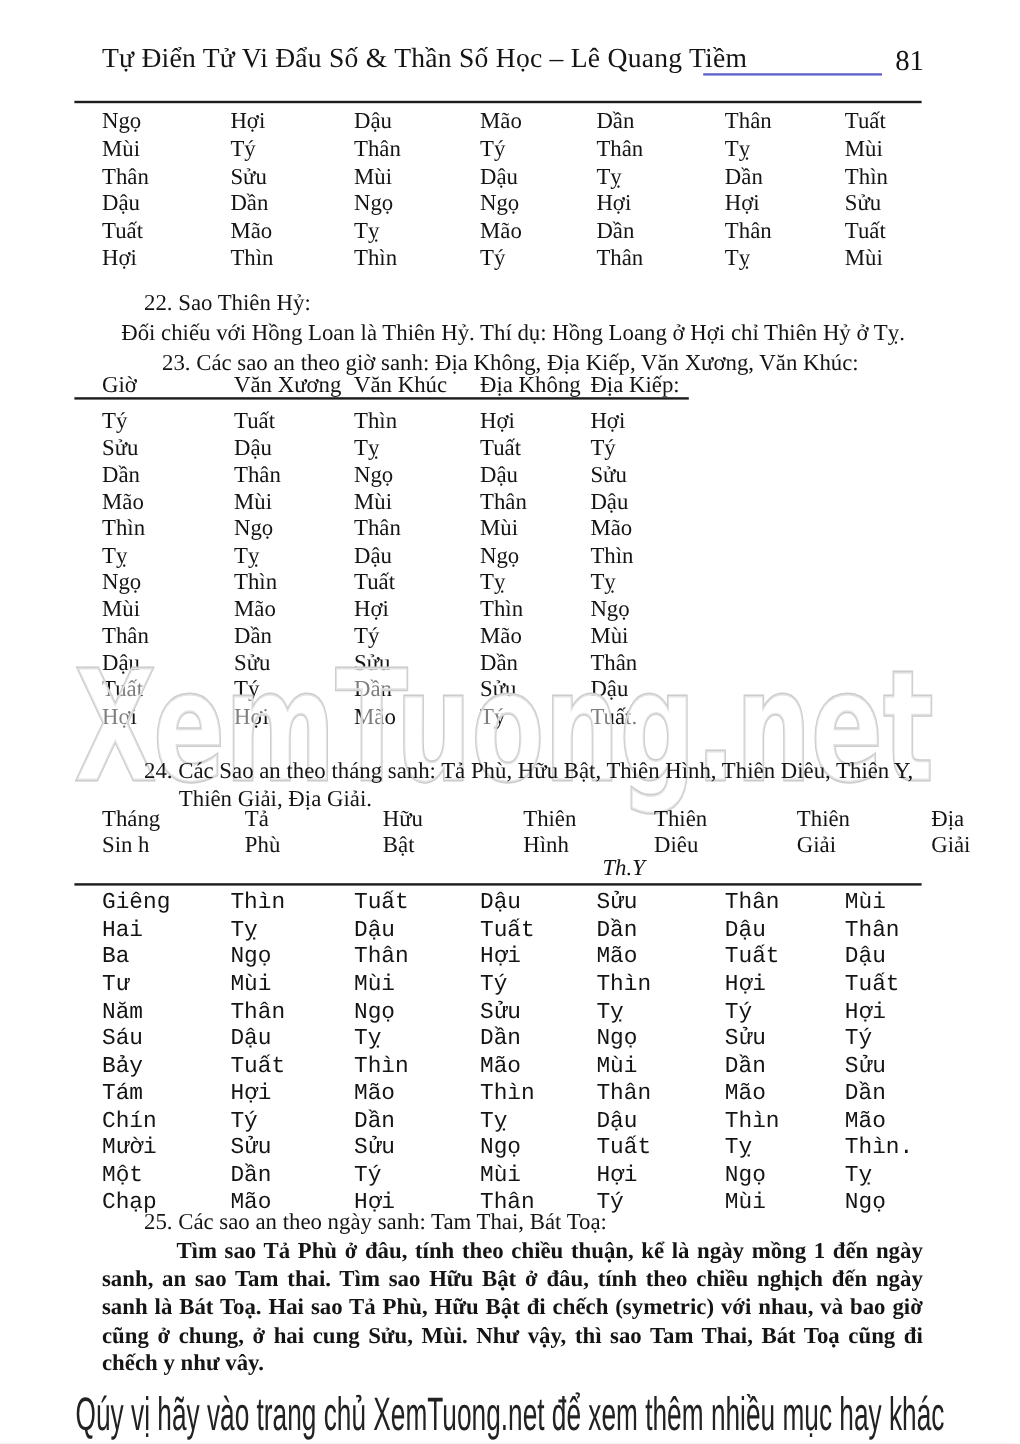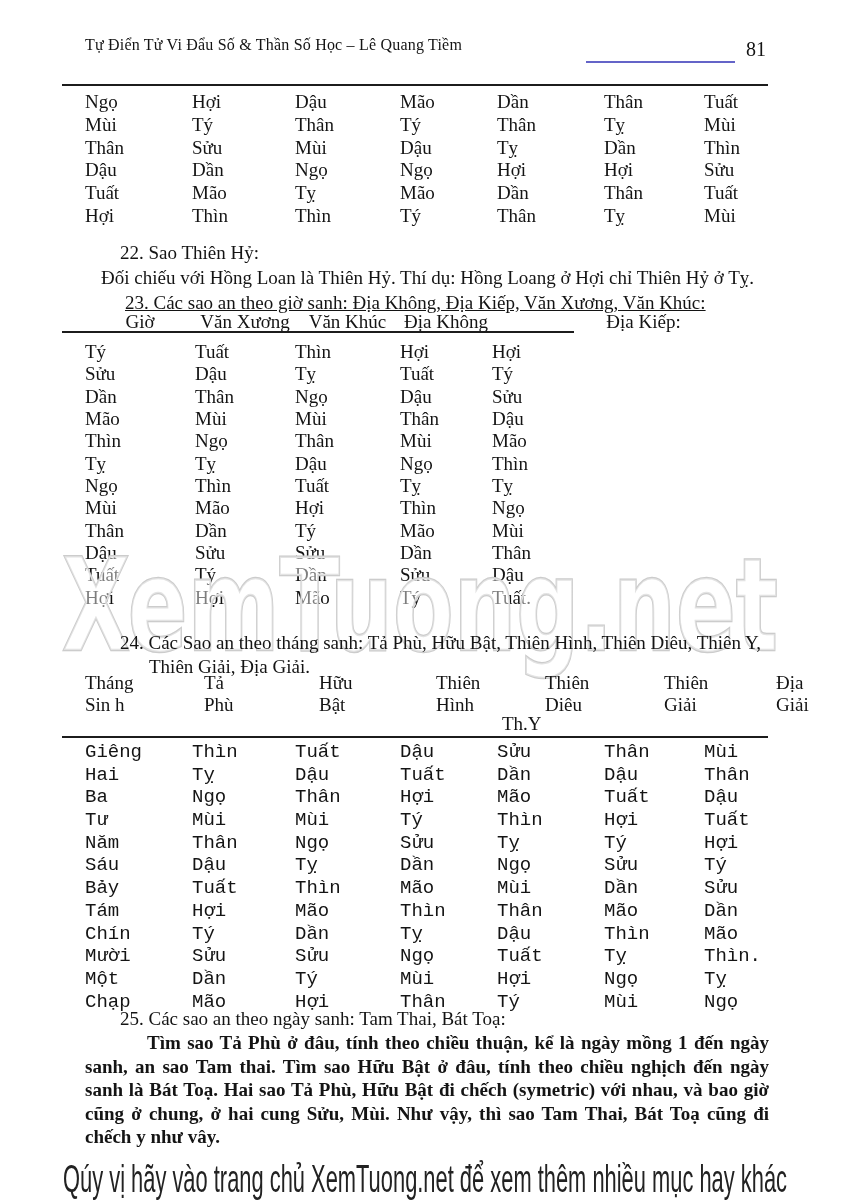--- a/index.html
+++ b/index.html
@@ -6,30 +6,30 @@
   .page{
     position:relative;width:850px;height:1203px;margin:0 auto;
     background:#ffffff;overflow:hidden;
     font-family:"Liberation Serif","DejaVu Serif",serif;
     font-size:19px;color:#141414;
   }
   .abs{position:absolute;}
   .rule{position:absolute;height:2px;background:#1c1c1c;}
   .thinrule{position:absolute;height:1.5px;background:#1c1c1c;}
   .bluerule{position:absolute;height:2px;}
-  .title{font-size:16px;letter-spacing:.2px;white-space:nowrap;}
-  .pagenum{font-size:20px;}
+  .title{font-size:23px;letter-spacing:.2px;white-space:nowrap;}
+  .pagenum{font-size:24px;}
   .heading{white-space:nowrap;}
   
   .t7 .trow{display:grid;grid-template-columns:107px 103px 105px 97px 107px 100px 1fr;}
   .t5 .trow{display:grid;grid-template-columns:110px 100px 105px 92px 1fr;}
   .tbl1 .trow{line-height:22.8px;height:22.8px;}
   .tbl2 .trow{line-height:22.35px;height:22.35px;}
   .tbl3 .trow{line-height:22.7px;height:22.7px;font-family:Liberation Mono, monospace;}
-  .thead .trow{line-height:22px;height:22px;text-align:center;}
+  .thead .trow{line-height:22px;height:22px;}
   .t3head .trow{line-height:21.5px;height:21.5px;gap:12px;}
   .tcell{white-space:nowrap;overflow:visible;}
   .para{
     width:684px;line-height:23.6px;text-align:justify;font-weight:bold;
   }
   .para p{margin:0;text-indent:62px;}
   .wm text{
     font-family:"DejaVu Sans","Liberation Sans",sans-serif;
     font-weight:bold;
   }
@@ -98,21 +98,21 @@
         <div class="tcell">Tý</div>
         <div class="tcell">Thân</div>
         <div class="tcell">Tỵ</div>
         <div class="tcell">Mùi</div>
       </div>
     </div>
 
   <div class="abs heading" style="top:242px;left:120px;">22. Sao Thiên Hỷ:</div>
   <div class="abs heading" style="top:267px;left:101px;">Đối chiếu với Hồng Loan là Thiên Hỷ. Thí dụ: Hồng Loang ở Hợi chỉ Thiên Hỷ ở Tỵ.</div>
 
-  <div class="abs heading" style="top:292px;left:125px;text-decoration:underline;">23. Các sao an theo giờ sanh: Địa Không, Địa Kiếp, Văn Xương, Văn Khúc:</div>
+  <div class="abs heading" style="top:292px;left:135px;">23. Các sao an theo giờ sanh: Địa Không, Địa Kiếp, Văn Xương, Văn Khúc:</div>
   <div class="abs t5 thead" style="top:311px;left:85px;right:55px;">
       <div class="trow">
         <div class="tcell">Giờ</div>
         <div class="tcell">Văn Xương</div>
         <div class="tcell">Văn Khúc</div>
         <div class="tcell">Địa Không</div>
         <div class="tcell">Địa Kiếp:</div>
       </div>
     </div>
   <div class="thinrule" style="top:331px;left:62px;width:512px;"></div>
@@ -222,21 +222,21 @@
       <div class="trow">
         <div class="tcell">Sin h</div>
         <div class="tcell">Phù</div>
         <div class="tcell">Bật</div>
         <div class="tcell">Hình</div>
         <div class="tcell">Diêu</div>
         <div class="tcell">Giải</div>
         <div class="tcell">Giải</div>
       </div>
     </div>
-  <div class="abs heading" style="top:713px;left:502px;">Th.Y</div>
+  <div class="abs heading" style="top:713px;left:502px;font-style:italic;">Th.Y</div>
   <div class="rule" style="top:736px;left:62px;width:706px;"></div>
   <div class="abs t7 tbl3" style="top:741px;left:85px;right:55px;">
       <div class="trow">
         <div class="tcell">Giêng</div>
         <div class="tcell">Thìn</div>
         <div class="tcell">Tuất</div>
         <div class="tcell">Dậu</div>
         <div class="tcell">Sửu</div>
         <div class="tcell">Thân</div>
         <div class="tcell">Mùi</div>

